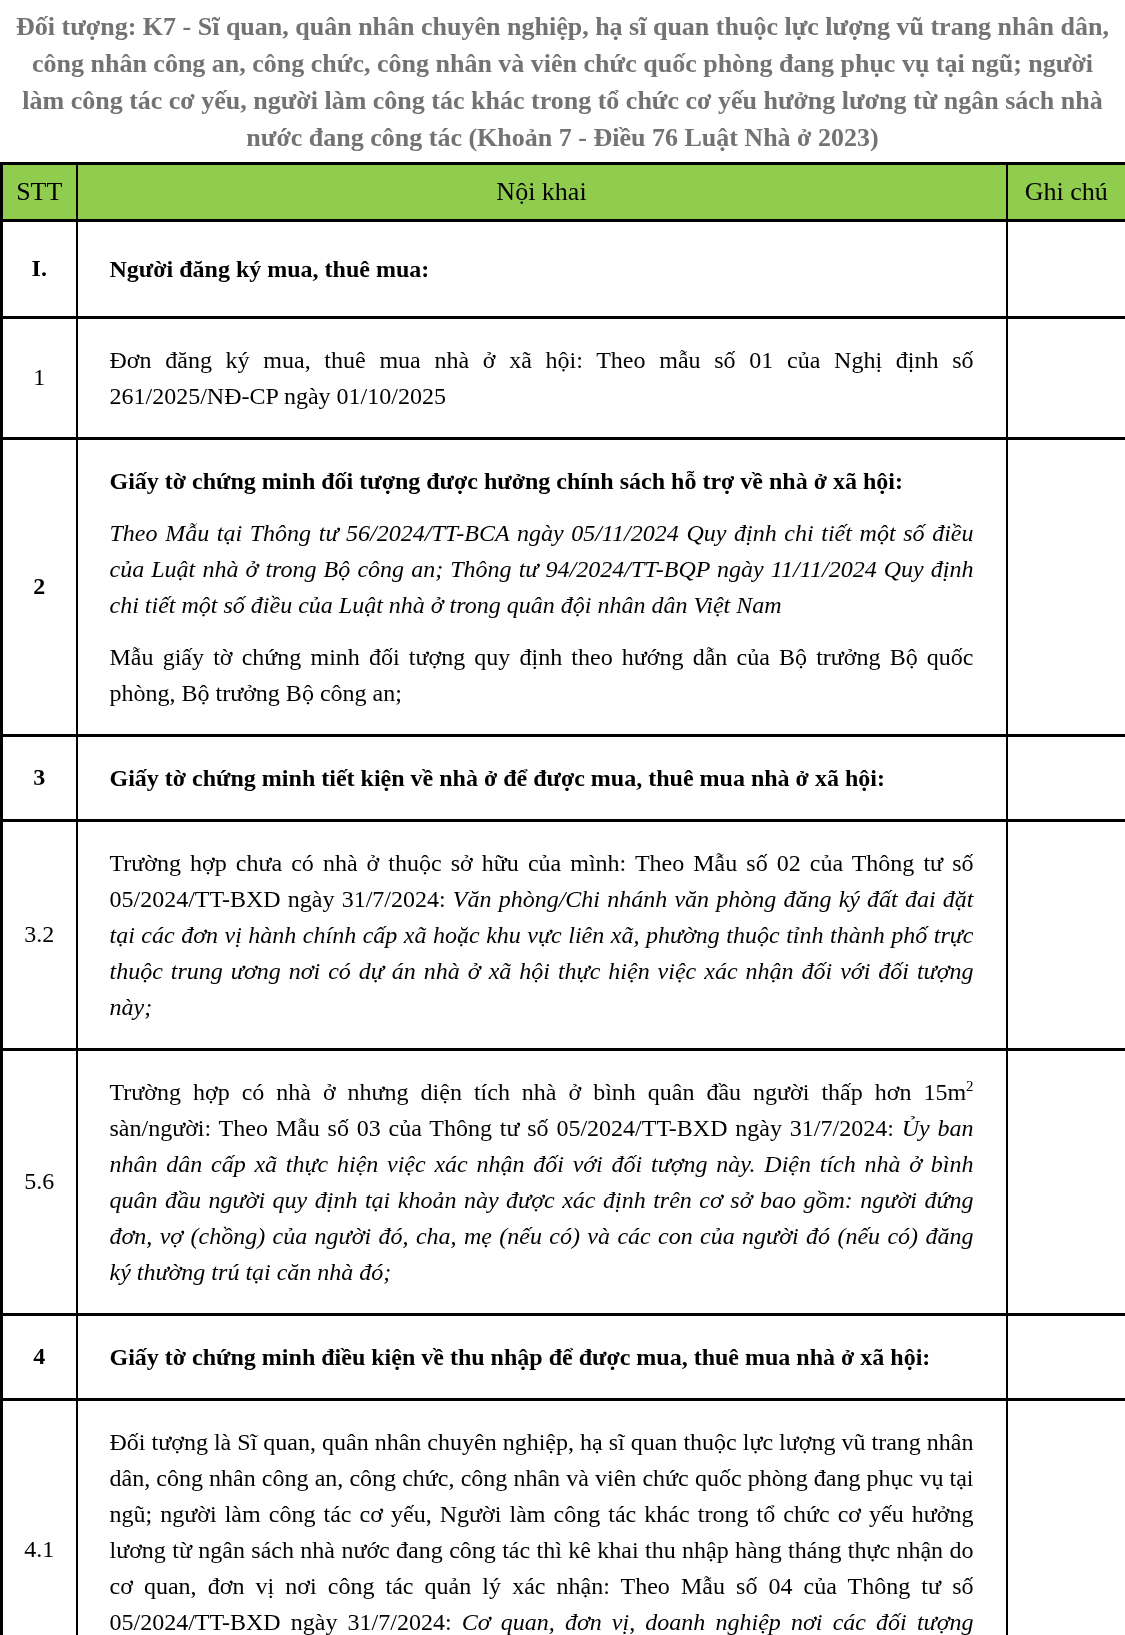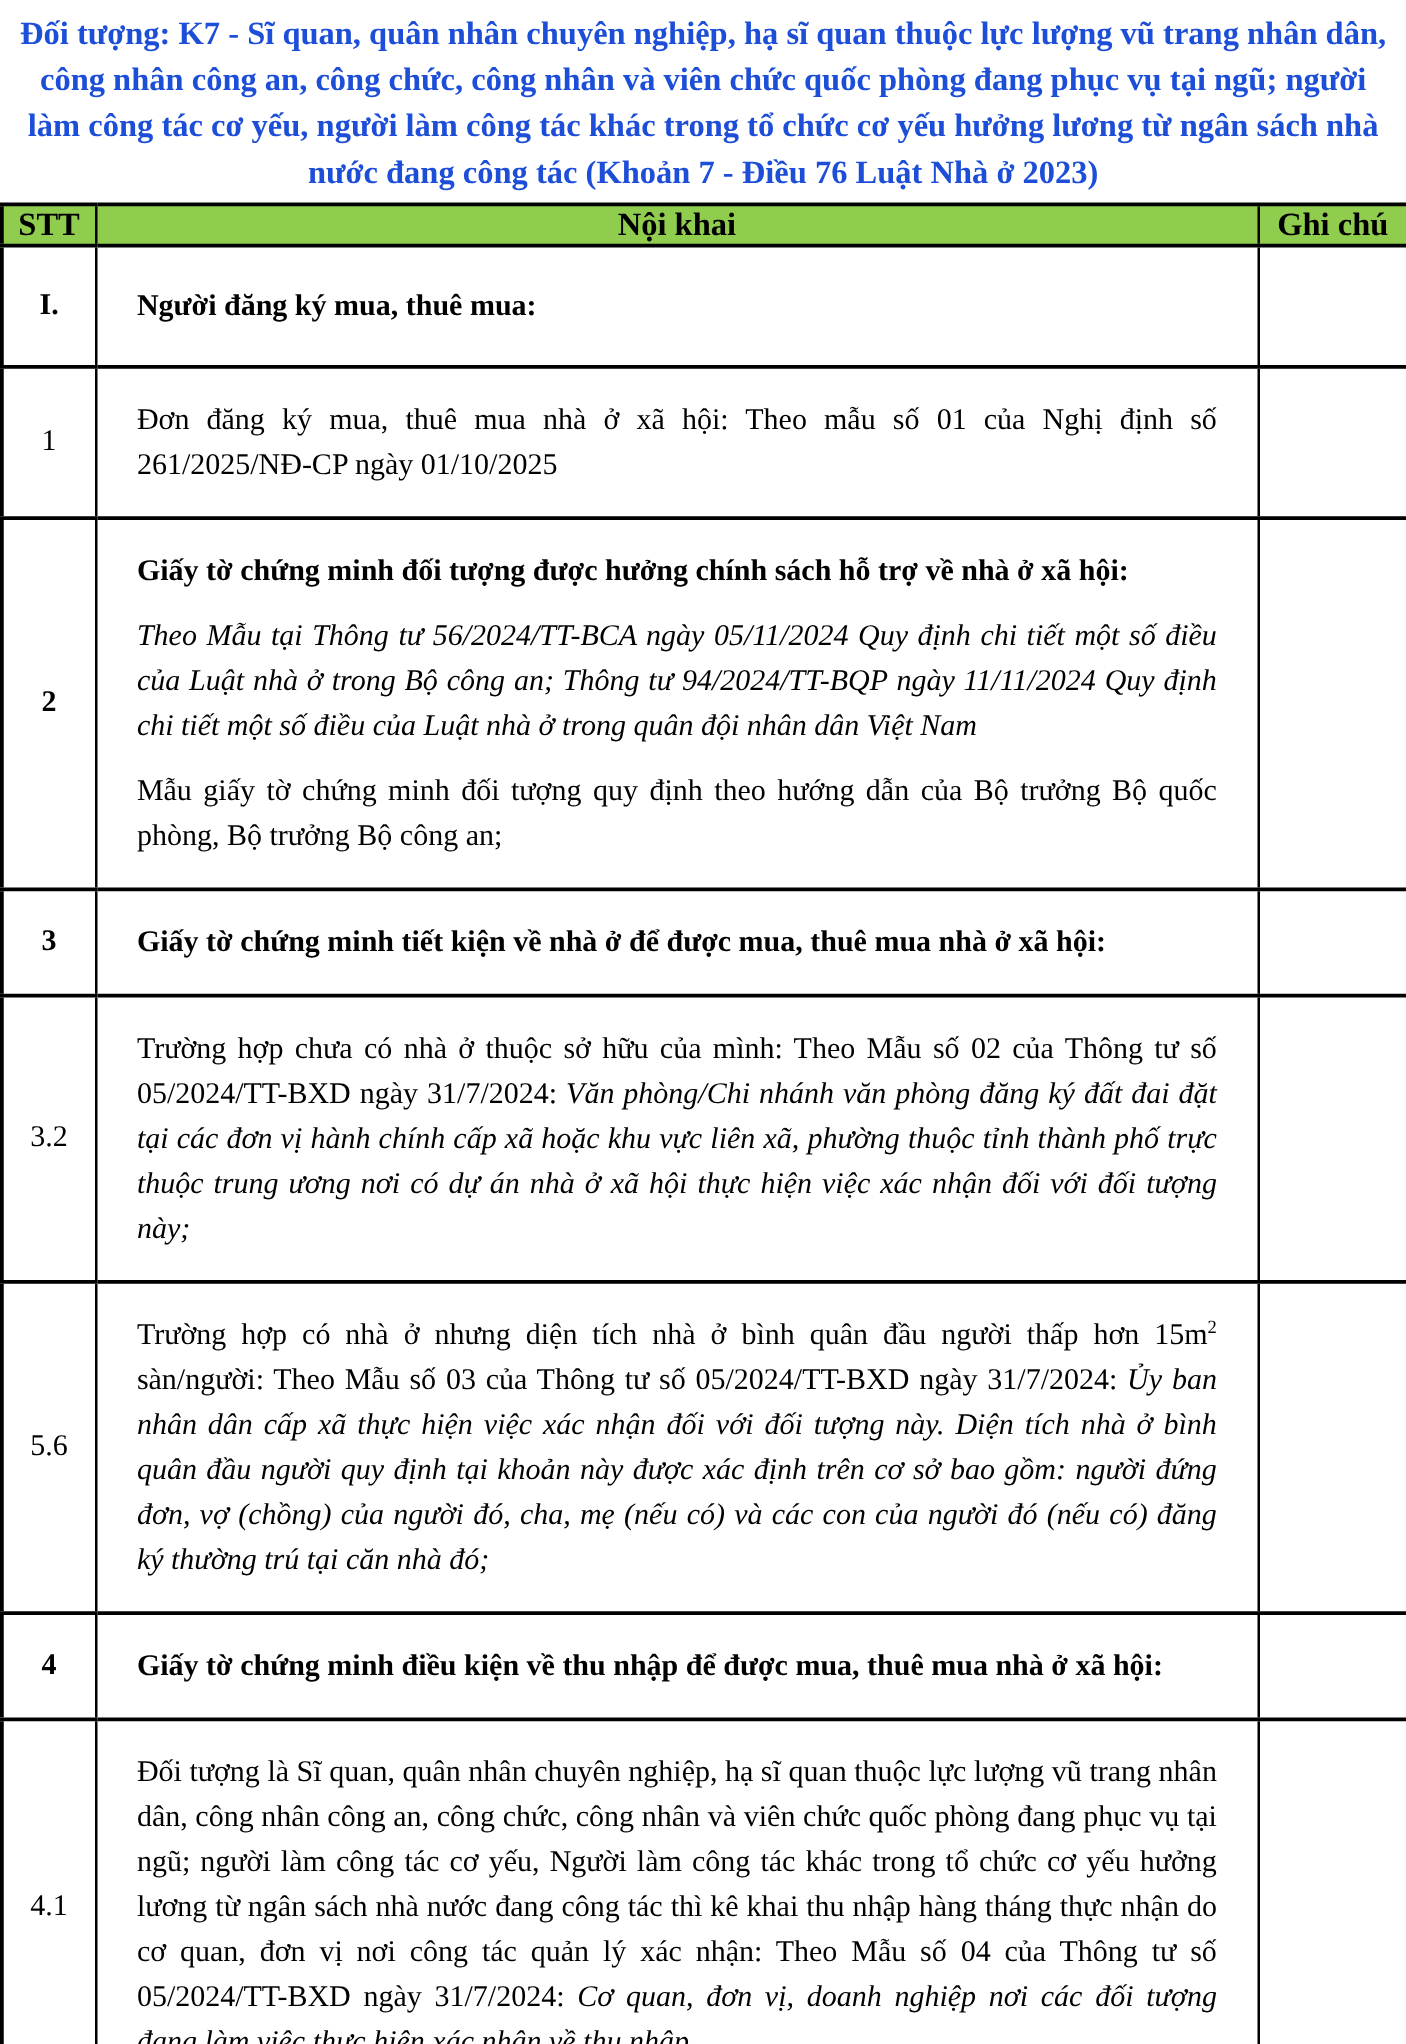--- a/index.html
+++ b/index.html
@@ -13,44 +13,44 @@
     width: 1125px;
     margin: 0 auto;
     background: #ffffff;
   }
   .title {
     font-weight: bold;
     font-size: 26px;
     line-height: 1.42;
     text-align: center;
     padding: 9px 12px 5px 12px;
-    color: #1d4ed8;
+    color: #737373;
   }
   table.doc-table {
     width: 1125px;
     border-collapse: collapse;
     table-layout: fixed;
     border: 3px solid #000000;
   }
   .col-stt { width: 75px; }
   .col-content { width: 930px; }
   .col-note { width: 120px; }
   table.doc-table th,
   table.doc-table td {
     border: 2px solid #000000;
     border-top-width: 3px;
     border-bottom-width: 3px;
     vertical-align: middle;
   }
   table.doc-table th {
     background: var(--header-bg, #90cd4f);
     font-size: 26px;
-    font-weight: bold;
+    font-weight: normal;
     text-align: center;
-    padding: 0 4px;
+    padding: 12px 4px;
   }
   td.stt {
     text-align: center;
     font-size: 24px;
     padding: 7px 4px;
   }
   td.stt.b { font-weight: bold; }
   td.content {
     font-size: 24px;
     padding: 7px 16px;

